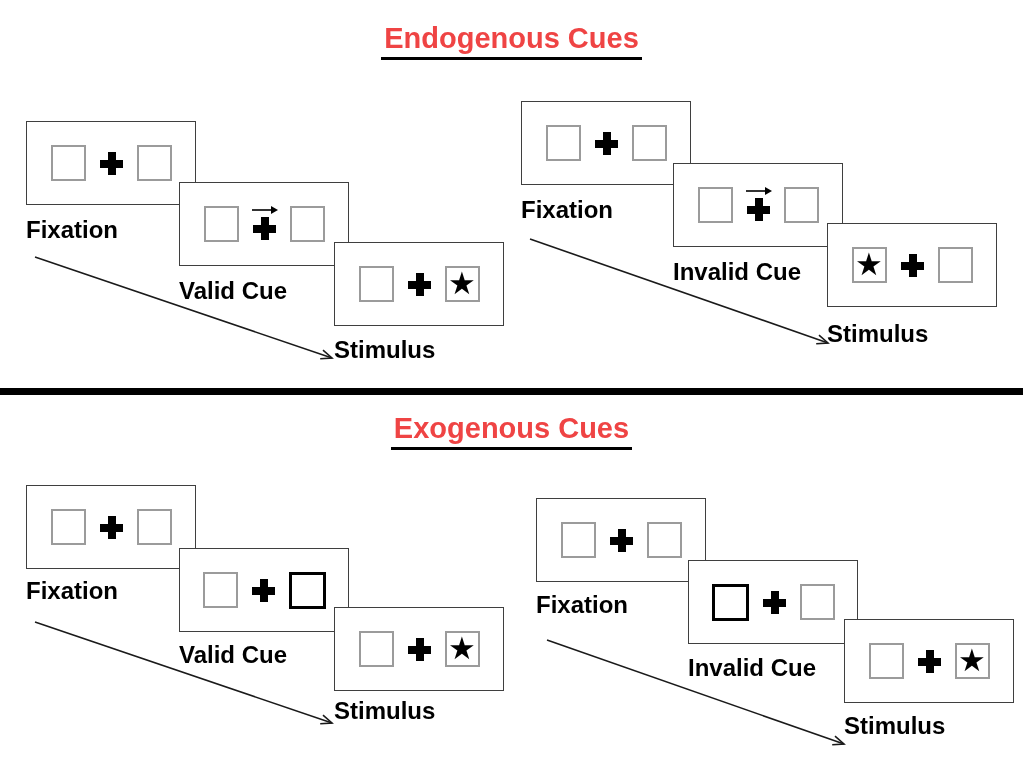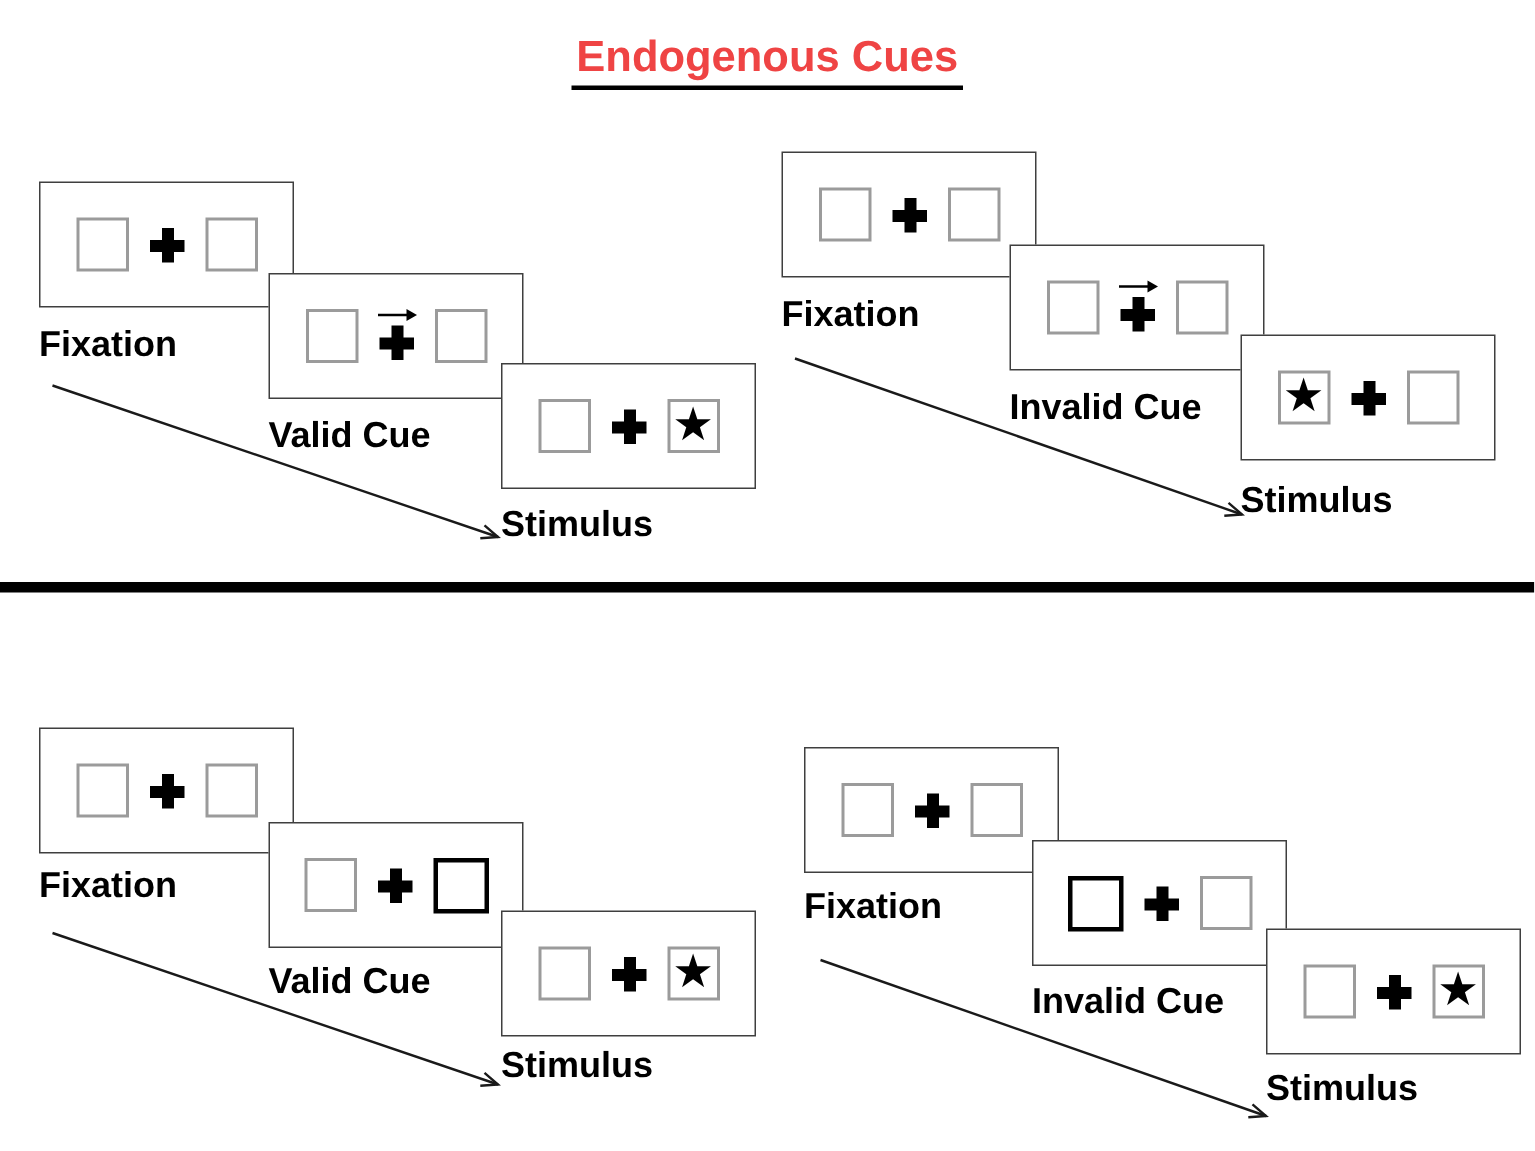--- a/index.html
+++ b/index.html
@@ -137,20 +137,23 @@
   </div>
   <div class="plabel" style="left:827px; top:320px;">Stimulus</div>
 
   <svg class="seq-arrow" style="left:525px; top:234px;" width="312" height="118">
     <line x1="5" y1="5" x2="303" y2="109"></line>
     <path class="head" d="M291.2,109.8 L303,109 L294.0,101.2"></path>
   </svg>
 
   <div class="divider"></div>
 
+  <div class="section-title" style="top:412px;">
+    <span class="u">Exogenous Cues</span>
+  </div>
 
   <div class="panel" style="left:26px; top:485px;">
     <div class="row">
       <div class="square"></div>
       <div class="pluswrap">
           <span class="plus"></span>
         </div>
       <div class="square"></div>
     </div>
   </div>

